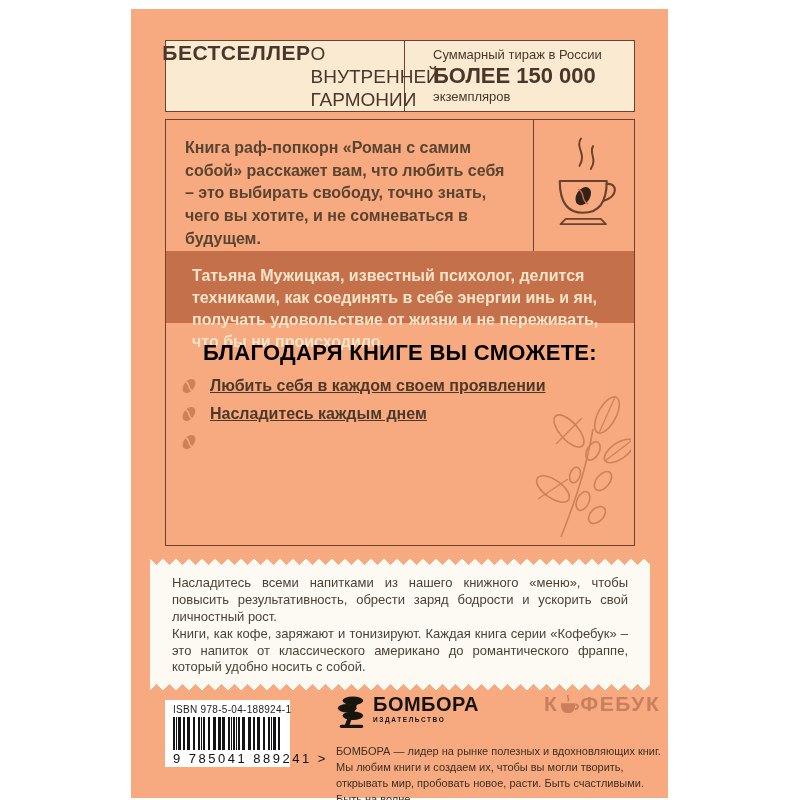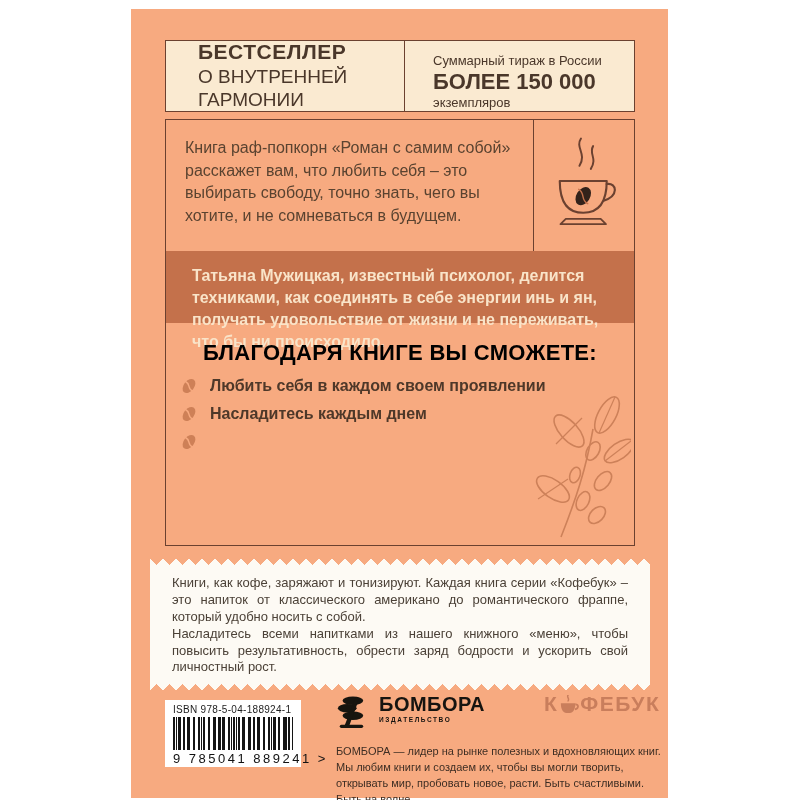--- a/index.html
+++ b/index.html
@@ -13,48 +13,48 @@
   }
   .cover *{box-sizing:border-box;}
 
   
   .banner{
     position:absolute;left:34px;top:31px;width:470px;height:72px;
     background:#FAEAD1;border:1.5px solid #6B4130;display:flex;
   }
   .banner-left{
     width:239px;border-right:1.5px solid #6B4130;
-    display:flex;flex-direction:column;justify-content:center;padding-left:32px;
+    display:flex;justify-content:center;padding-left:32px;
   }
   .banner-title{font-size:21px;font-weight:bold;letter-spacing:.5px;color:#4A372A;line-height:1.15;}
   .banner-subtitle{font-size:19px;color:#4A372A;line-height:1.2;margin-top:2px;}
-  .banner-right{flex:1;display:flex;flex-direction:column;justify-content:flex-end;padding-left:28px;}
+  .banner-right{flex:1;display:flex;flex-direction:column;justify-content:center;padding-left:28px;}
   .tirazh-line{font-size:13px;color:#4A372A;line-height:1.2;}
   .tirazh-big{font-size:22px;font-weight:bold;color:#4A372A;line-height:1.2;}
 
   
   .main-box{
     position:absolute;left:34px;top:110px;width:470px;height:427px;
     border:1.5px solid #6B4130;display:flex;flex-direction:column;
   }
   .row1{height:131px;display:flex;}
-  .intro-cell{flex:1;padding:17px 16px 1px 19px;}
+  .intro-cell{flex:1;padding:17px 16px 1px 19px;font-weight:bold;}
   .intro-text{font-size:16px;line-height:1.42;color:#5A4330;}
   .cup-cell{width:101px;border-left:1.5px solid #6B4130;display:flex;align-items:center;justify-content:center;}
   .row2{height:72px;background:#C4714B;padding:14px 18px 0 26px;}
   .author-text{font-size:16px;line-height:1.38;color:#F9E4C9;font-weight:600;}
   .row3{flex:1;position:relative;padding-top:17px;}
   .benefits-heading{
     text-align:center;font-size:22px;font-weight:bold;color:#000000;
     letter-spacing:.3px;margin:0 0 10px 0;
   }
   .benefits-list{list-style:none;margin:0;padding:0 0 0 12px;}
   .benefit-row{display:flex;align-items:center;gap:10px;margin-bottom:8px;}
   .bean{width:22px;height:20px;flex:0 0 22px;display:flex;align-items:center;justify-content:center;}
-  .benefit-text{font-size:16px;font-weight:bold;color:#4E3829;}
+  .benefit-text{font-size:16px;font-weight:bold;color:#4E3829;text-decoration:underline;}
   .branch{position:absolute;right:3px;bottom:2px;opacity:.85;}
 
   
   .ticket{
     position:absolute;left:19px;top:558px;width:500px;
     background:#FDFAF4;padding:8px 22px 6px 22px;
   }
   .ticket::before{
     content:"";position:absolute;left:0;right:0;top:-9px;height:9px;
     background:
@@ -66,35 +66,35 @@
     content:"";position:absolute;left:0;right:0;bottom:-9px;height:9px;
     background:
       linear-gradient(135deg,#FDFAF4 6px,transparent 0),
       linear-gradient(-135deg,#FDFAF4 6px,transparent 0);
     background-size:13px 9px;background-repeat:repeat-x;
   }
   .ticket p{margin:0;font-size:13px;line-height:1.3;color:#4B4137;text-align:justify;}
 
   
   .barcode-box{
-    position:absolute;left:34px;top:691px;width:136px;height:67px;
-    background:#ffffff;padding:4px 8px 2px 8px;text-align:left;
+    position:absolute;left:34px;top:691px;width:125px;height:67px;
+    background:#ffffff;padding:4px 8px 2px 8px;text-align:right;
   }
   .isbn{font-size:10px;color:#1c1c1c;letter-spacing:.3px;white-space:nowrap;}
   .bars{
     height:33px;margin-top:2px;
     background:
       repeating-linear-gradient(90deg,#141414 0 2px,transparent 2px 5px),
       repeating-linear-gradient(90deg,#141414 0 1px,transparent 1px 7px),
       repeating-linear-gradient(90deg,transparent 0 3px,#141414 3px 4px,transparent 4px 11px);
   }
   .digits{font-size:13px;color:#111;letter-spacing:2.5px;white-space:nowrap;margin-top:1px;}
 
   .publisher{position:absolute;left:205px;top:685px;width:330px;}
-  .pub-head{display:flex;align-items:flex-start;gap:13px;}
+  .pub-head{display:flex;align-items:flex-start;gap:7px;}
   .pub-names{display:flex;flex-direction:column;}
   .pub-name{font-size:20px;font-weight:bold;color:#161410;letter-spacing:.5px;line-height:1.05;}
   .pub-tag{font-size:6.5px;font-weight:bold;color:#161410;letter-spacing:1.6px;margin-top:1px;}
   .pub-desc{margin-top:10px;font-size:11px;line-height:1.45;color:#3E2E23;}
 
   .series-logo{
     position:absolute;left:413px;top:683px;display:flex;align-items:center;
     font-size:21px;font-weight:bold;color:#C97E5C;letter-spacing:1.5px;
   }
   .series-cup{margin:0 1px 0 1px;display:flex;align-items:flex-end;}
@@ -185,22 +185,22 @@
           <ellipse cx="72" cy="92" rx="6.5" ry="11" transform="rotate(40 72 92)"></ellipse>
           <ellipse cx="52" cy="112" rx="6" ry="10" transform="rotate(25 52 112)"></ellipse>
           <ellipse cx="66" cy="126" rx="6.5" ry="10" transform="rotate(45 66 126)"></ellipse>
           <ellipse cx="44" cy="86" rx="5" ry="8" transform="rotate(20 44 86)"></ellipse>
         </svg>
       </span>
     </div>
   </div>
 
   <div class="ticket">
+    <p>Насладитесь всеми напитками из нашего книжного «меню», чтобы повысить результативность, обрести заряд бодрости и ускорить свой личностный рост.</p>
     <p>Книги, как кофе, заряжают и тонизируют. Каждая книга серии «Кофебук» – это напиток от классического американо до романтического фраппе, который удобно носить с собой.</p>
-    <p>Насладитесь всеми напитками из нашего книжного «меню», чтобы повысить результативность, обрести заряд бодрости и ускорить свой личностный рост.</p>
   </div>
 
   <div class="barcode-box">
     <div class="isbn">ISBN 978-5-04-188924-1</div>
     <div class="bars"></div>
     <div class="digits">9 785041 889241 &gt;</div>
   </div>
 
   <div class="publisher">
     <div class="pub-head">

